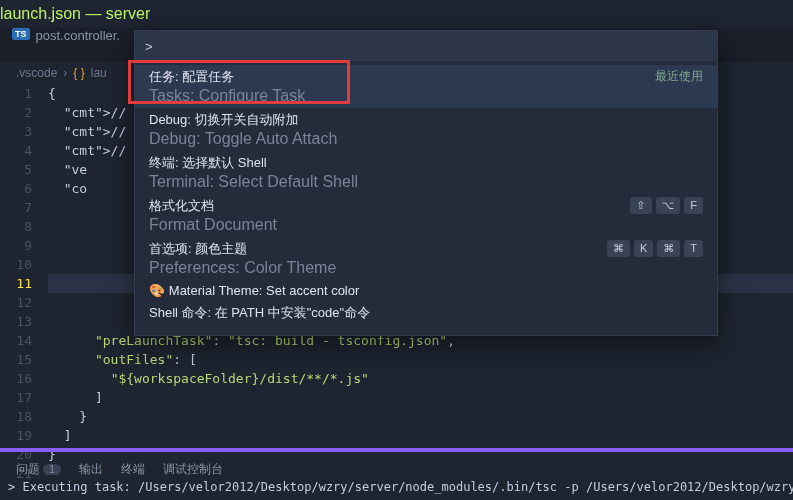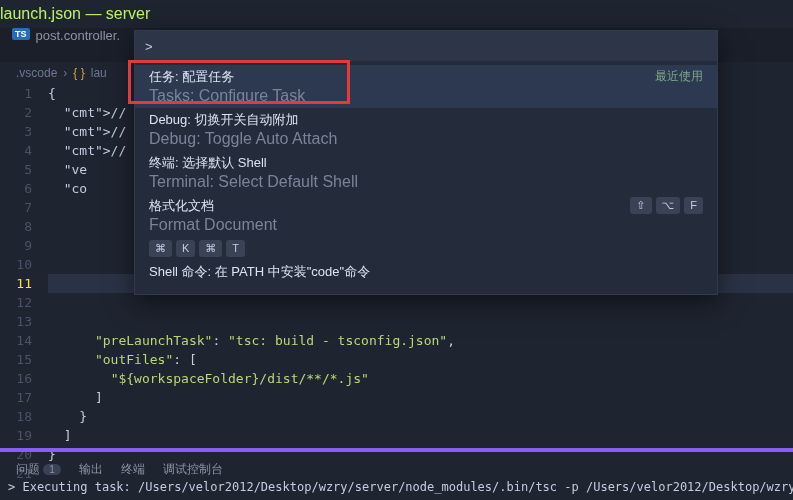--- a/index.html
+++ b/index.html
@@ -202,31 +202,41 @@
         </div>
         <div class="pi-right">
           <div class="kb">
             <span class="kbd">⇧</span>
             <span class="kbd">⌥</span>
             <span class="kbd">F</span>
           </div>
         </div>
       </div>
       <div class="palette-item">
+        <div class="pi-text">
+          <div class="t1">首选项: 颜色主题</div>
+          <div class="t2">Preferences: Color Theme</div>
+        </div>
         <div class="pi-right">
           <div class="kb">
             <span class="kbd">⌘</span>
             <span class="kbd">K</span>
             <span class="kbd">⌘</span>
             <span class="kbd">T</span>
           </div>
         </div>
       </div>
       <div class="palette-item">
         <div class="pi-text">
+          <div class="t1">🎨 Material Theme: Set accent color</div>
+        </div>
+        <div class="pi-right"></div>
+      </div>
+      <div class="palette-item">
+        <div class="pi-text">
           <div class="t1">Shell 命令: 在 PATH 中安装"code"命令</div>
         </div>
         <div class="pi-right"></div>
       </div>
     </div>
 </div>
 
 <div class="highlight-box"></div>
 
 </body></html>

